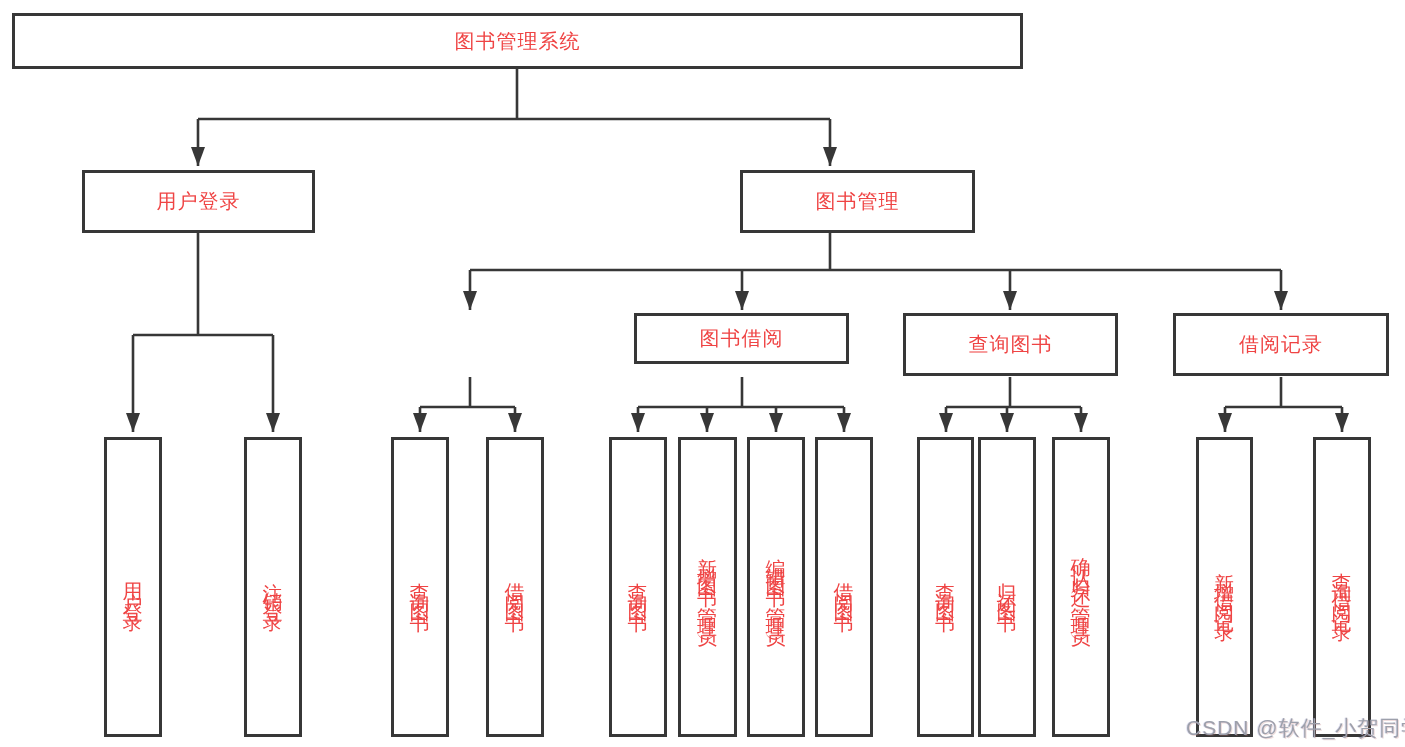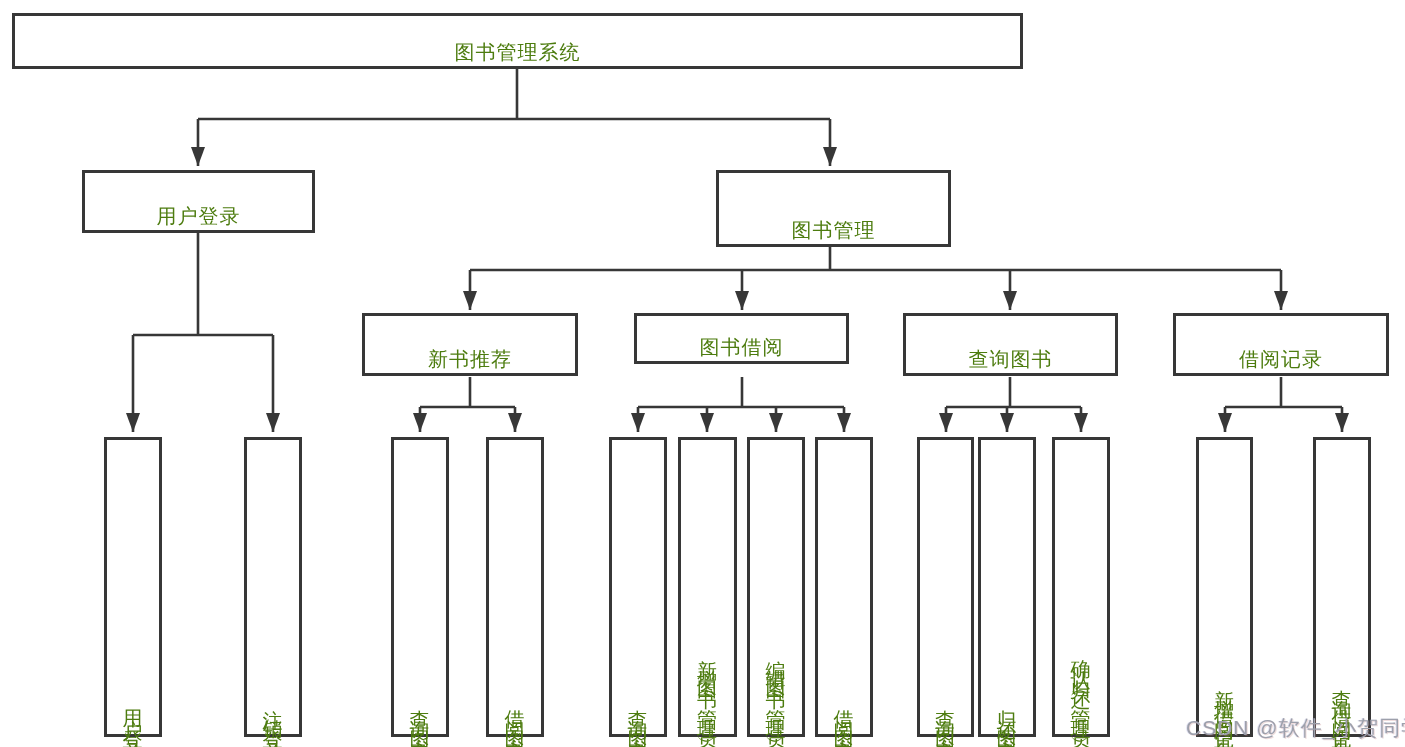--- a/index.html
+++ b/index.html
@@ -19,23 +19,23 @@
     position: absolute;
     left: 0; top: 0;
     width: 1405px; height: 747px;
   }
   .node {
     position: absolute;
     box-sizing: border-box;
     background: #ffffff;
     border: 3px solid #373737;
     display: flex;
-    align-items: flex-end;
+    align-items: center;
     justify-content: center;
-    color: #4d7c0f;
+    color: #ef4444;
     font-size: 20px;
     letter-spacing: 1px;
     z-index: 2;
   }
   .node .lbl {
     white-space: nowrap;
   }
   .node.leaf .lbl {
     writing-mode: vertical-rl;
     text-orientation: mixed;
@@ -117,27 +117,24 @@
     </g>
   </svg>
 
   <div class="node" style="left:12px; top:13px; width:1011px; height:56px;">
     <span class="lbl">图书管理系统</span>
   </div>
 
   <div class="node" style="left:82px; top:170px; width:233px; height:63px;">
     <span class="lbl">用户登录</span>
   </div>
-  <div class="node" style="left:716px; top:170px; width:235px; height:77px;">
+  <div class="node" style="left:740px; top:170px; width:235px; height:63px;">
     <span class="lbl">图书管理</span>
   </div>
 
-  <div class="node" style="left:362px; top:313px; width:216px; height:63px;">
-    <span class="lbl">新书推荐</span>
-  </div>
   <div class="node" style="left:634px; top:313px; width:215px; height:51px;">
     <span class="lbl">图书借阅</span>
   </div>
   <div class="node" style="left:903px; top:313px; width:215px; height:63px;">
     <span class="lbl">查询图书</span>
   </div>
   <div class="node" style="left:1173px; top:313px; width:216px; height:63px;">
     <span class="lbl">借阅记录</span>
   </div>
 

